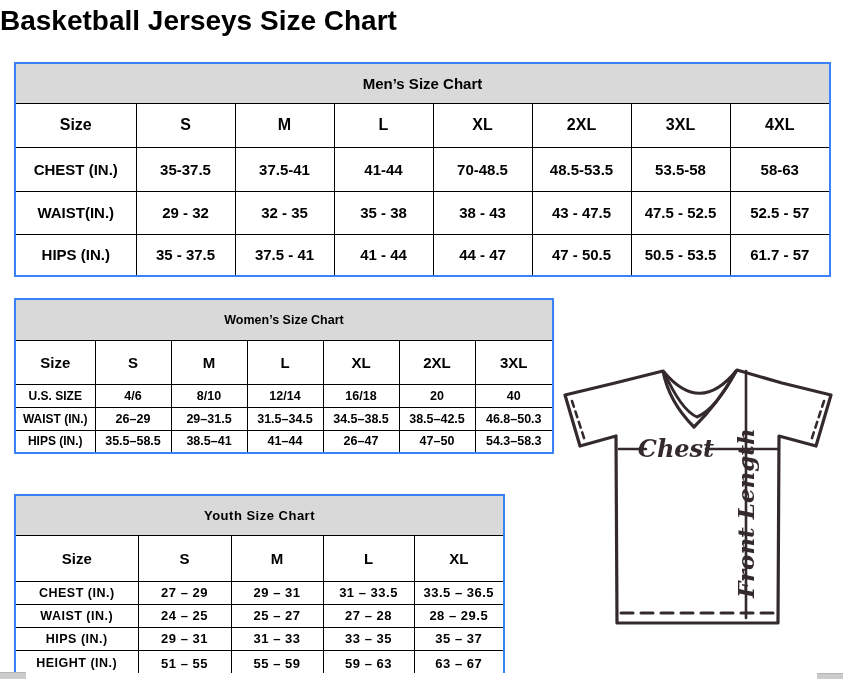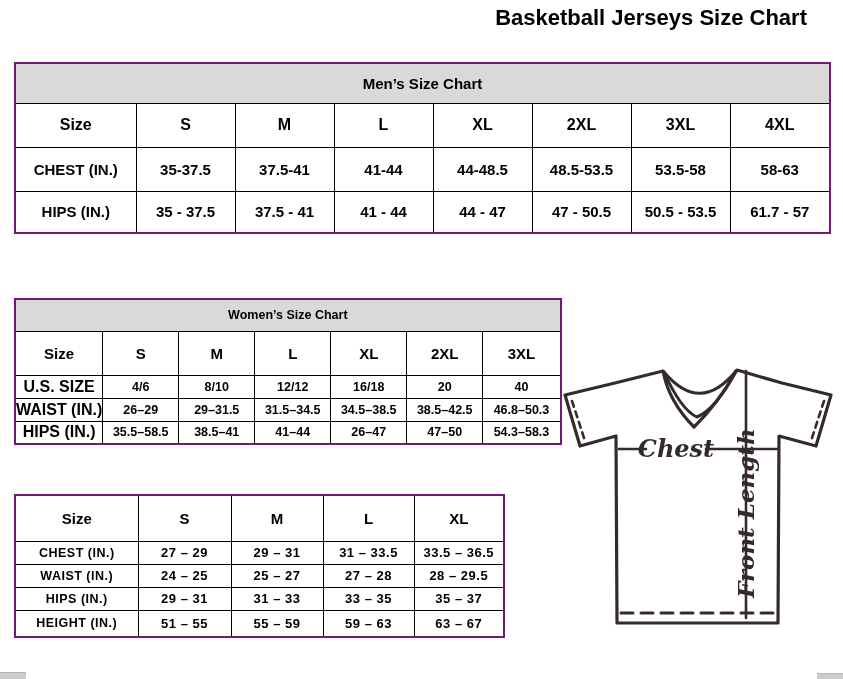--- a/index.html
+++ b/index.html
@@ -3,33 +3,33 @@
 <meta charset="utf-8">
 <style>
   html,body{margin:0;padding:0;}
   body{
     width:843px;height:679px;position:relative;overflow:hidden;
     background:#ffffff;color:#000;
     font-family:"Liberation Sans",sans-serif;font-weight:bold;
   }
   .abs{position:absolute;}
   .page-title{
-    top:5px;left:0;width:807px;text-align:right;
-    font-size:22px;letter-spacing:0px;
+    top:5px;left:0;width:807px;text-align:left;
+    font-size:28px;letter-spacing:0px;
   }
-  table{border-collapse:collapse;table-layout:fixed;border:2px solid #701a75;}
+  table{border-collapse:collapse;table-layout:fixed;border:2px solid #3b82f6;}
   td{border:1.5px solid #000;text-align:center;vertical-align:middle;padding:0;overflow:hidden;white-space:nowrap;}
   .tbl-title{background:#d9d9d9;font-size:17px;}
   
   .mens td{font-size:15px;}
   .mens .head{font-size:16px;}
   
   .womens td{font-size:12.5px;}
   .womens .head{font-size:15px;}
-  .womens .label{font-size:16px;}
+  .womens .label{font-size:12px;}
   
   .youth td{font-size:13px;letter-spacing:0.5px;}
   .youth .head{font-size:15px;letter-spacing:0;}
   .youth .label{font-size:12.5px;}
   
   .jersey-wrap{left:555px;top:360px;width:288px;height:300px;}
   .jersey-wrap svg{display:block;}
   
   .hscroll{left:0;bottom:0;width:843px;height:6px;background:#ffffff;}
   .sbtn{position:absolute;bottom:0;width:26px;background:#cccccc;border-top:1px solid #b5b5b5;}
@@ -64,24 +64,34 @@
     <td class="head">XL</td>
     <td class="head">2XL</td>
     <td class="head">3XL</td>
     <td class="head">4XL</td>
   </tr>
   <tr style="height:44px">
     <td class="label">CHEST (IN.)</td>
     <td>35-37.5</td>
     <td>37.5-41</td>
     <td>41-44</td>
-    <td>44-48.5</td>
+    <td>70-48.5</td>
     <td>48.5-53.5</td>
     <td>53.5-58</td>
     <td>58-63</td>
+  </tr>
+  <tr style="height:43px">
+    <td class="label">WAIST(IN.)</td>
+    <td>29 - 32</td>
+    <td>32 - 35</td>
+    <td>35 - 38</td>
+    <td>38 - 43</td>
+    <td>43 - 47.5</td>
+    <td>47.5 - 52.5</td>
+    <td>52.5 - 57</td>
   </tr>
   <tr style="height:42px">
     <td class="label">HIPS (IN.)</td>
     <td>35 - 37.5</td>
     <td>37.5 - 41</td>
     <td>41 - 44</td>
     <td>44 - 47</td>
     <td>47 - 50.5</td>
     <td>50.5 - 53.5</td>
     <td>61.7 - 57</td>
@@ -93,37 +103,37 @@
   <colgroup>
     <col style="width:80px">
       <col style="width:76px">
       <col style="width:76px">
       <col style="width:76px">
     <col style="width:76px">
       <col style="width:76px">
       <col style="width:78px">
   </colgroup>
   <tbody>
-  <tr style="height:32px">
+  <tr style="height:41px">
     <td colspan="7" class="tbl-title">Women’s Size Chart</td>
   </tr>
   <tr style="height:44px">
     <td class="head">Size</td>
     <td class="head">S</td>
     <td class="head">M</td>
     <td class="head">L</td>
     <td class="head">XL</td>
     <td class="head">2XL</td>
     <td class="head">3XL</td>
   </tr>
   <tr style="height:23px">
     <td class="label">U.S. SIZE</td>
     <td>4/6</td>
     <td>8/10</td>
-    <td>12/12</td>
+    <td>12/14</td>
     <td>16/18</td>
     <td>20</td>
     <td>40</td>
   </tr>
   <tr style="height:23px">
     <td class="label">WAIST (IN.)</td>
     <td>26–29</td>
     <td>29–31.5</td>
     <td>31.5–34.5</td>
     <td>34.5–38.5</td>
@@ -144,20 +154,23 @@
 
 <table class="abs youth" style="left:14px;top:494px;">
   <colgroup>
     <col style="width:123px">
       <col style="width:93px">
       <col style="width:92px">
       <col style="width:91px">
       <col style="width:90px">
   </colgroup>
   <tbody>
+  <tr style="height:40px">
+    <td colspan="5" class="tbl-title">Youth Size Chart</td>
+  </tr>
   <tr style="height:46px">
     <td class="head">Size</td>
     <td class="head">S</td>
     <td class="head">M</td>
     <td class="head">L</td>
     <td class="head">XL</td>
   </tr>
   <tr style="height:23px">
     <td class="label">CHEST (IN.)</td>
     <td>27 – 29</td>

